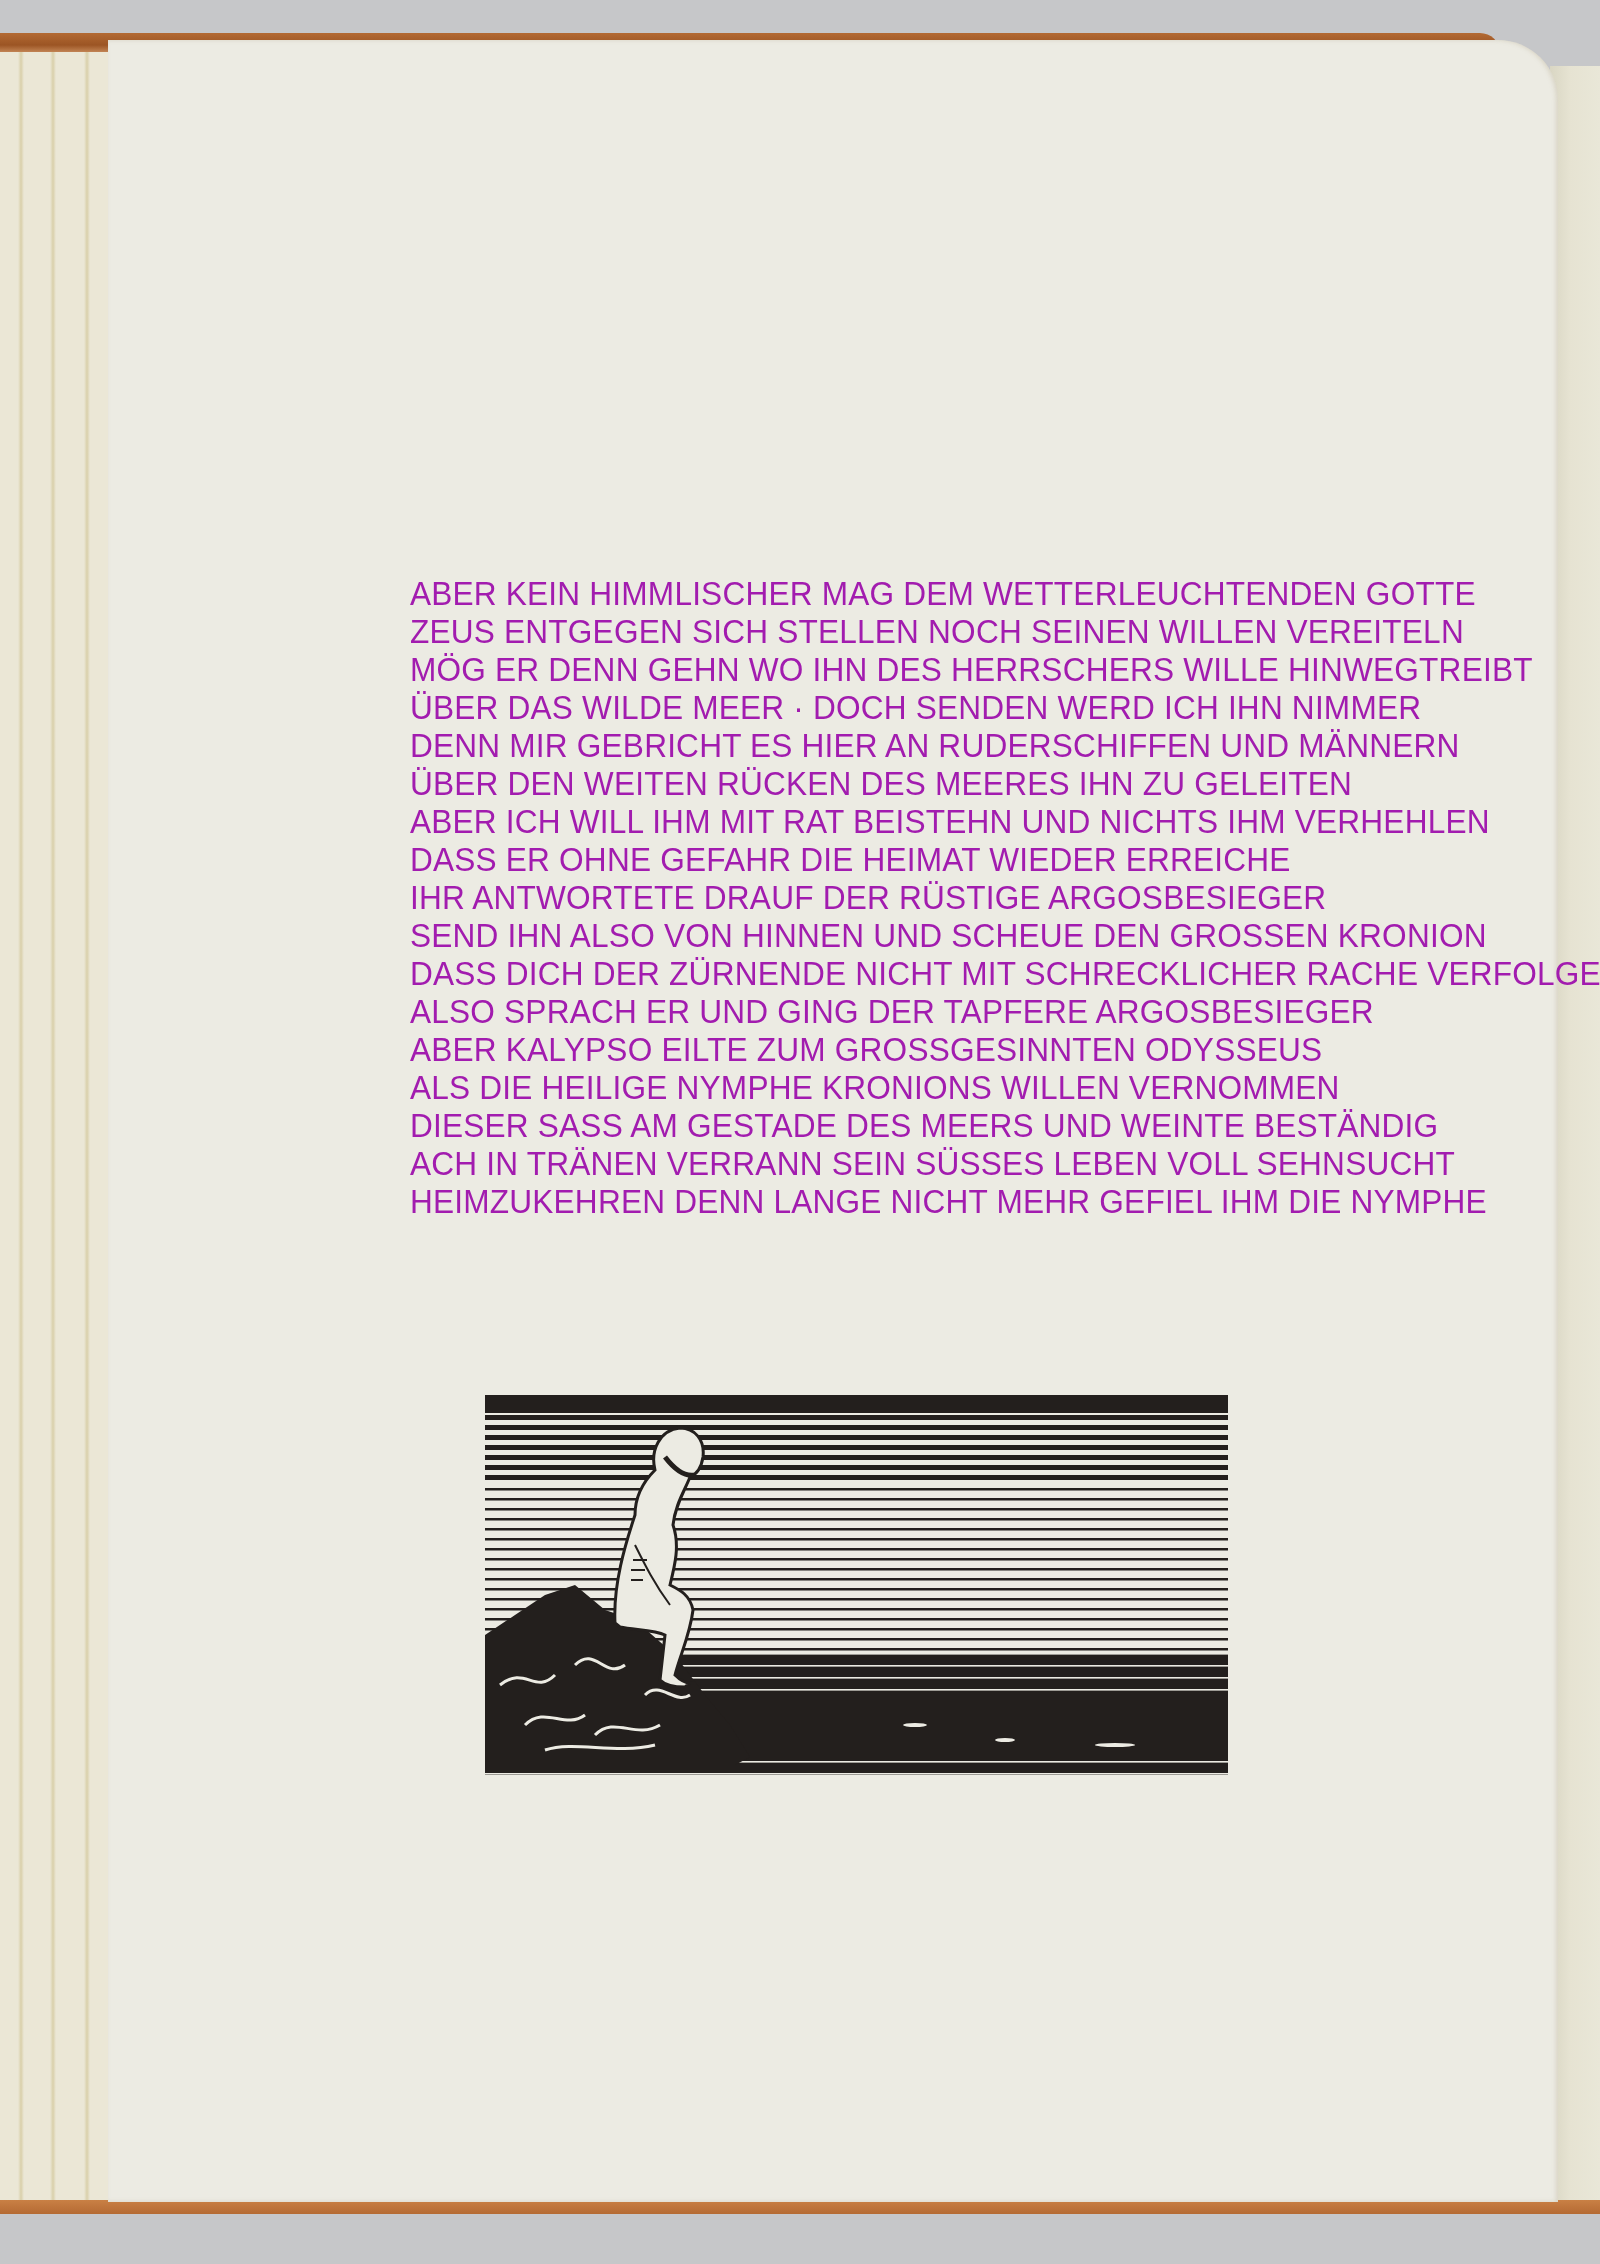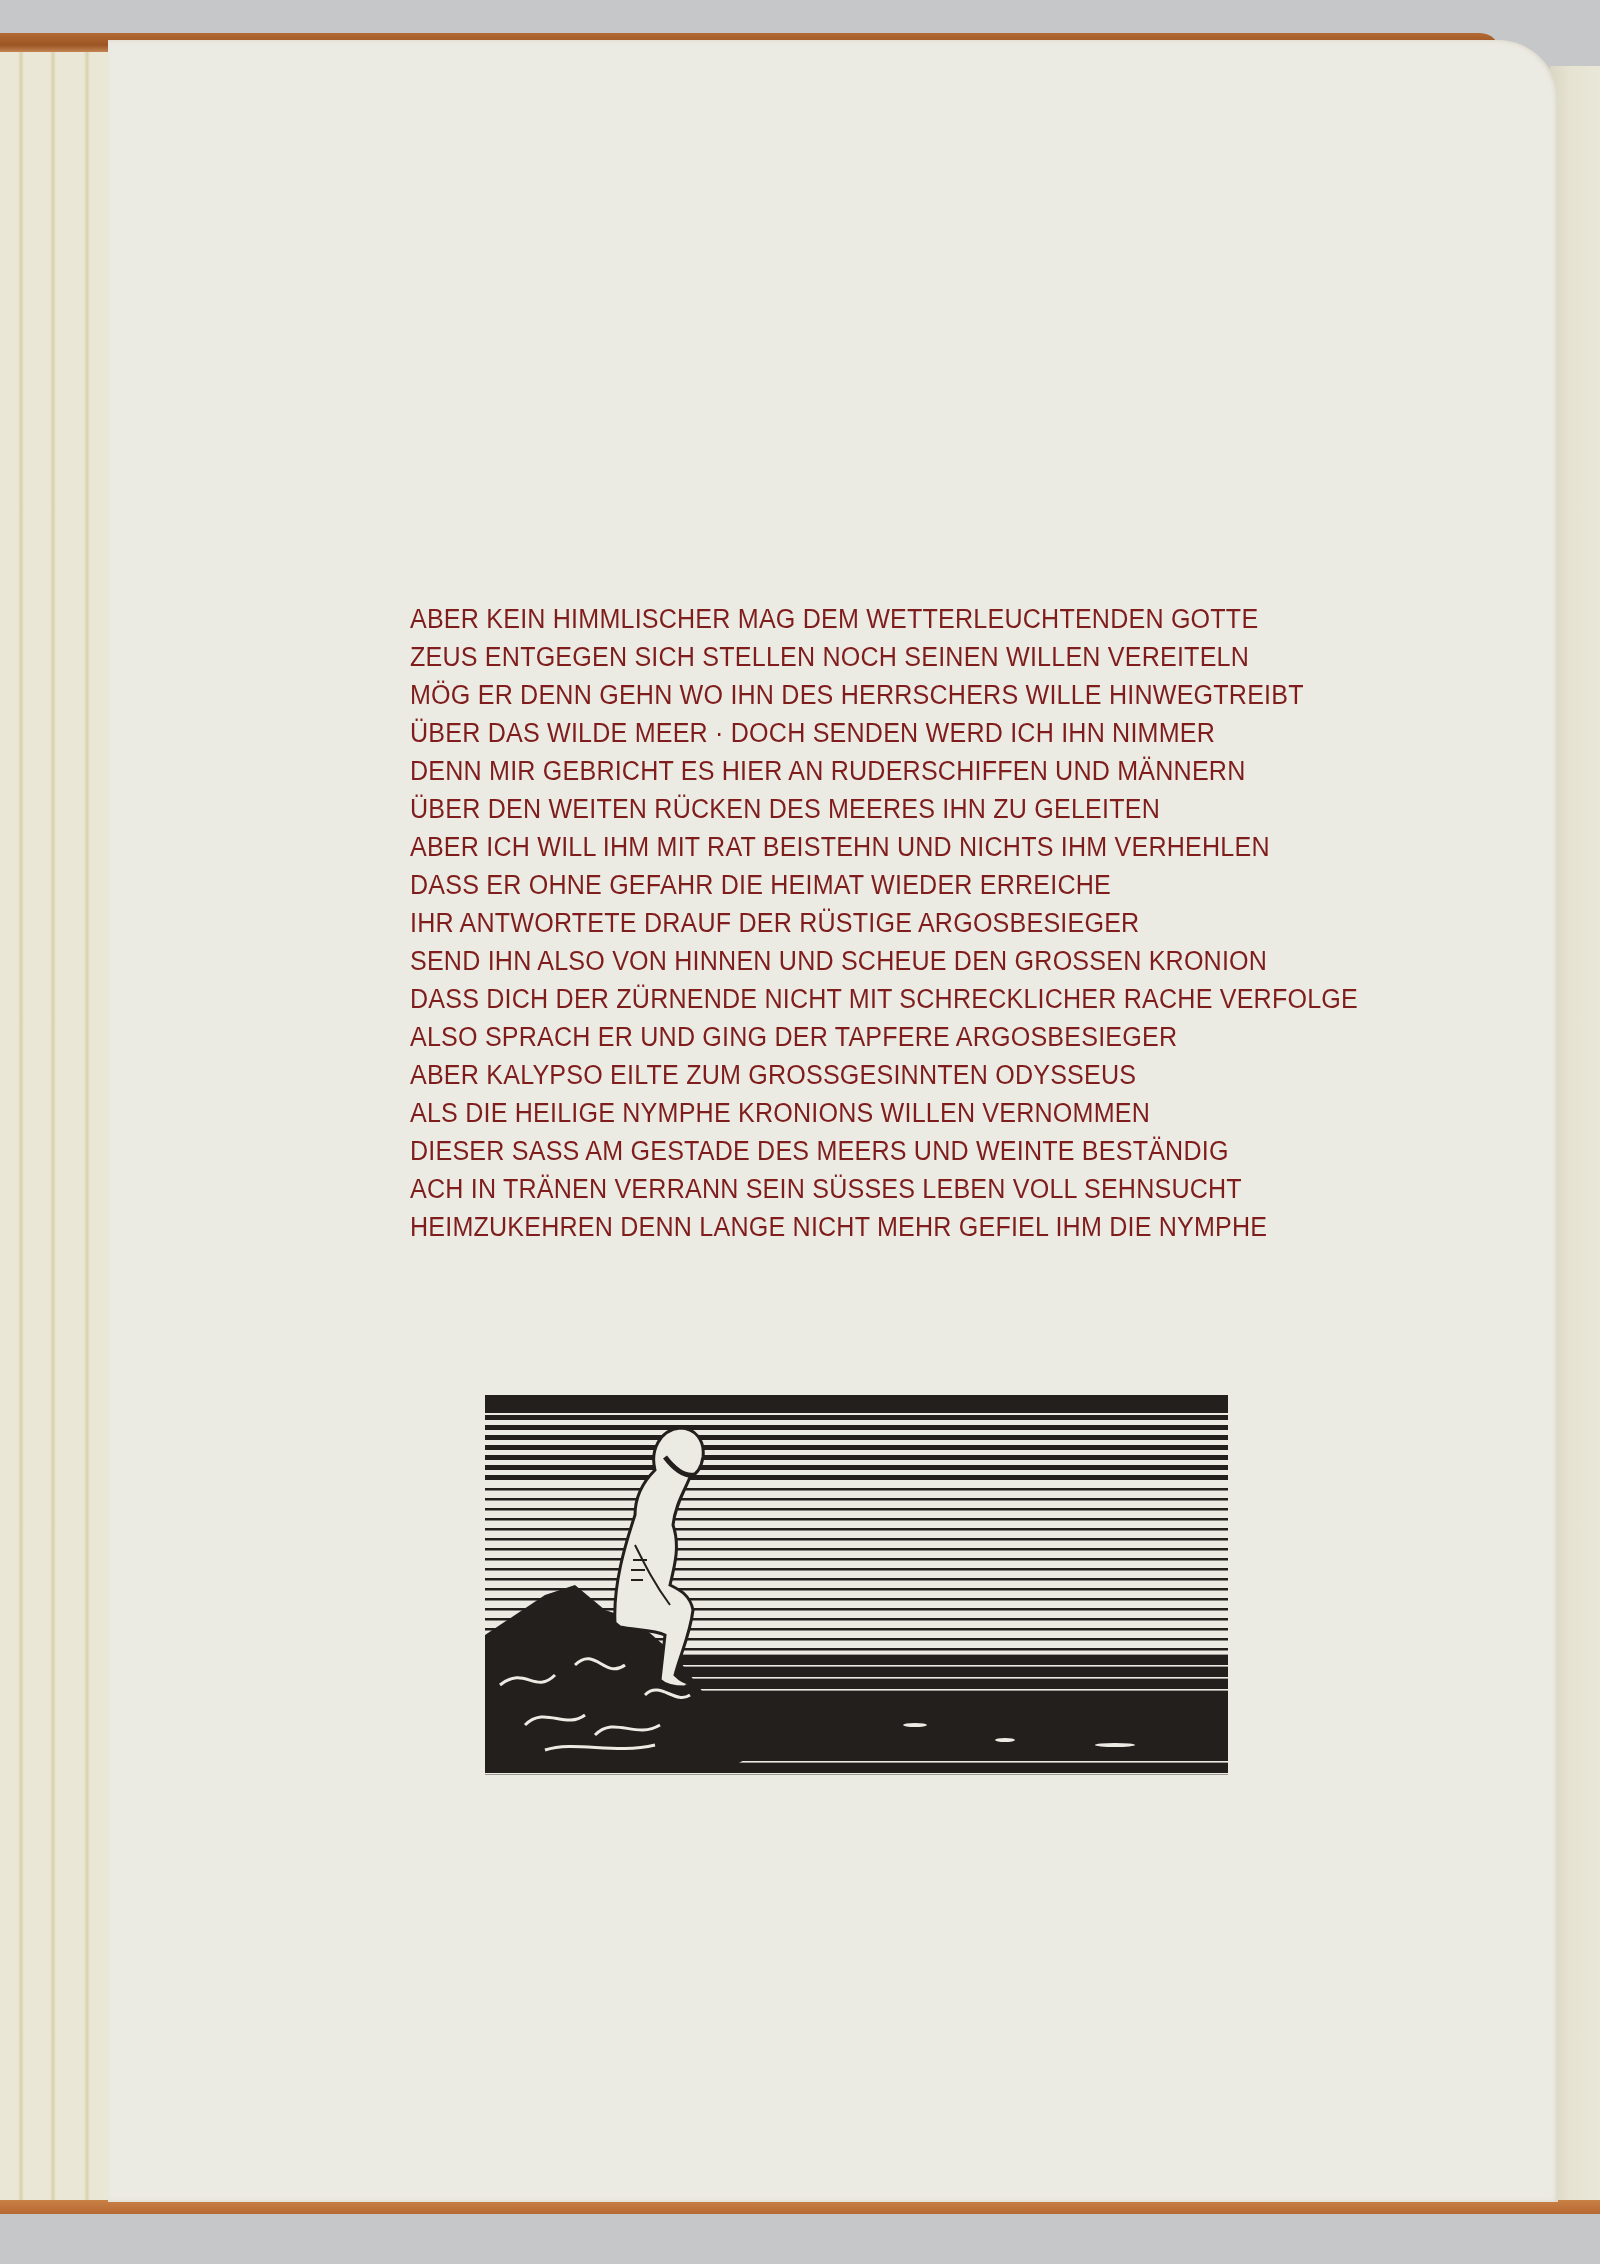--- a/index.html
+++ b/index.html
@@ -29,23 +29,23 @@
     position: absolute; left: 108px; top: 40px; width: 1450px; height: 2162px;
     background: #ecebe3;
     border-radius: 0 60px 0 0;
     box-shadow: -2px 0 4px rgba(180,170,140,0.35) inset;
   }
   .right-edge {
     position: absolute; left: 1550px; top: 66px; width: 50px; height: 2140px;
     background: linear-gradient(90deg, #d9d6c3 0%, #e6e3d2 40%, #e9e7d8 100%);
   }
   .text-block {
-    position: absolute; left: 410px; top: 600px; width: 1000px;
-    color: #7f1d1d;
-    font-size: 27px; letter-spacing: 0.2px;
+    position: absolute; left: 410px; top: 574px; width: 1000px;
+    color: #a21caf;
+    font-size: 34px; letter-spacing: 0.2px;
     font-weight: normal;
   }
   .text-line {
     height: 38px; line-height: 38px; white-space: nowrap;
     transform: scaleX(0.93); transform-origin: left center;
   }
   .woodcut {
     position: absolute; left: 485px; top: 1395px; width: 743px; height: 380px;
   }
   .woodcut svg { display: block; width: 100%; height: 100%; }

